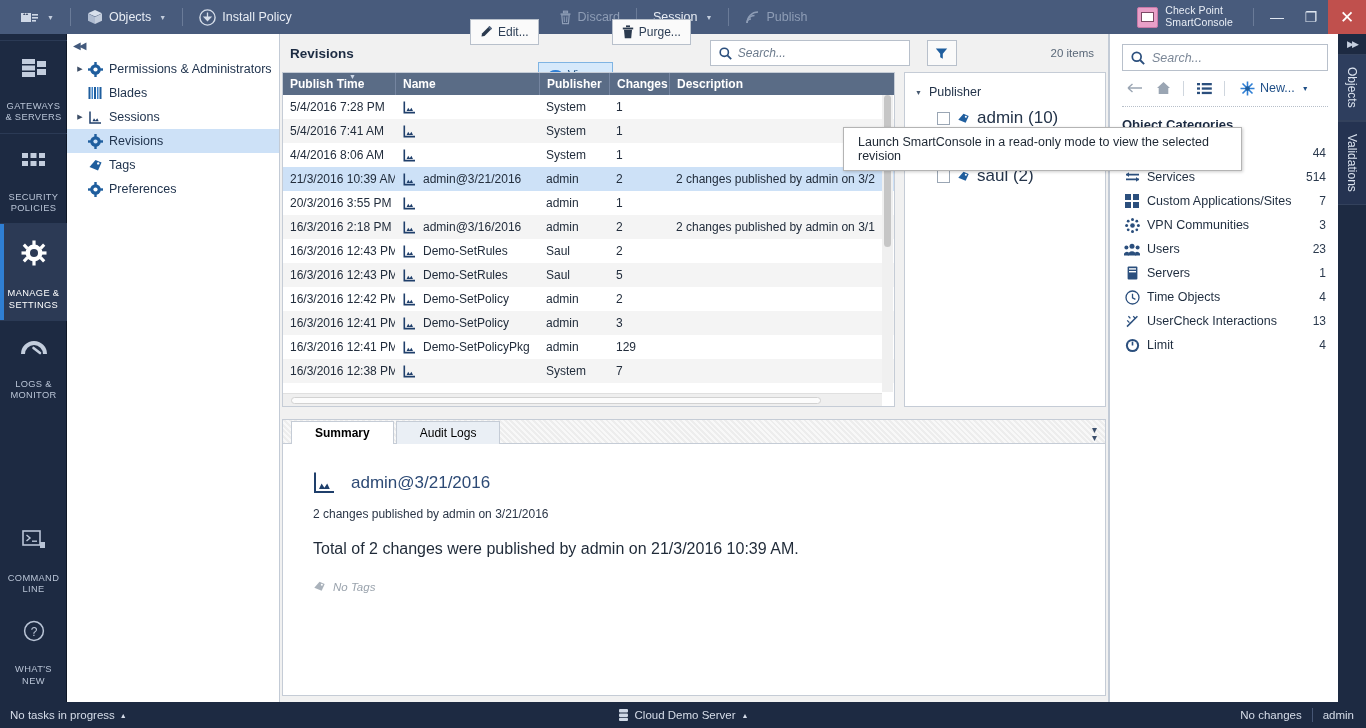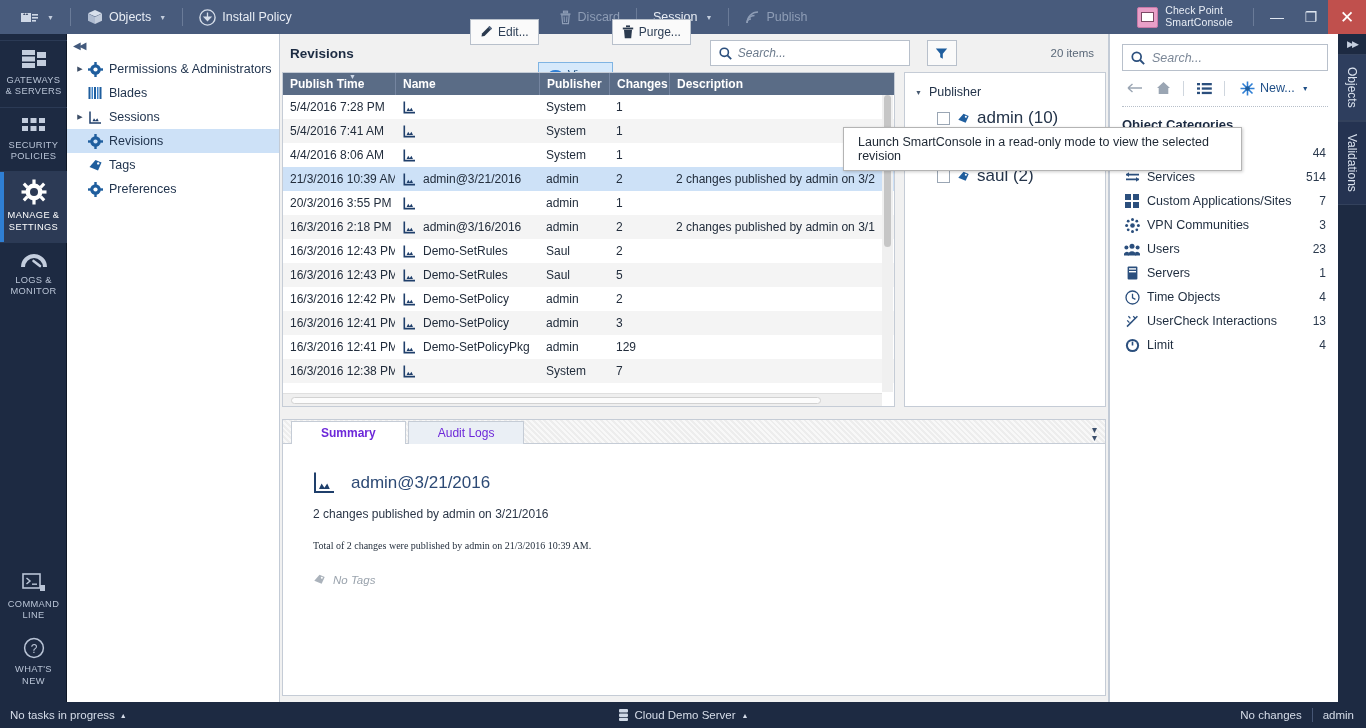--- a/index.html
+++ b/index.html
@@ -49,22 +49,22 @@
   }
   .winbtn.close { background: #c0504d; width: 38px; color:#fff; font-size:17px;}
 
   
   .rail {
     position: absolute; left: 0; top: 34px; width: 67px; bottom: 26px;
     background: #1d2a42; border-right: 1px solid #0e1727;
   }
   .rail-top-line { height: 6px; }
   .rail-item {
-    position: relative; width: 67px; padding: 7px 2px 9px;
-    display: flex; flex-direction: column; align-items: center; gap: 5px;
+    position: relative; width: 67px; padding: 16px 2px 9px;
+    display: flex; flex-direction: column; align-items: center; gap: 22px;
     color: #b9c4d6; cursor: pointer;
     border-top: 1px solid #2b3a55;
   }
   .rail-item:first-of-type { border-top: 1px solid #2b3a55; }
   .rail-item .lbl {
     font-size: 9.3px; letter-spacing: .35px; text-align: center; line-height: 1.22;
     text-transform: uppercase;
   }
   .rail-item.active { background: #2c3a55; color: #fff; }
   .rail-item.active::before {
@@ -166,32 +166,32 @@
   .detail {
     position: absolute; left: 2px; right: 2px; top: 385px; bottom: 6px;
     background: #fff; border: 1px solid #c5ccd6;
   }
   .tabstrip {
     height: 24px; background: #f6f6f6; position: relative; display: flex; align-items: flex-end;
     background-image: repeating-linear-gradient(45deg, #ededed 0 2px, #f8f8f8 2px 4px);
     border-bottom: 1px solid #c5ccd6;
   }
   .tab {
-    height: 23px; display: flex; align-items: center; padding: 0 29px; font-size: 12px;
-    color: #6d28d9; background: #fff; border: 1px solid #c5ccd6; border-bottom: none;
+    height: 23px; display: flex; align-items: center; padding: 0 23px; font-size: 12px;
+    color: #000000; background: #fff; border: 1px solid #c5ccd6; border-bottom: none;
     margin-left: 8px; cursor: pointer; position: relative; top: 1px; margin-top: 24px;
   }
   .tab.active { font-weight: bold; background: #fff; z-index: 2; }
   .tab.inactive { background: #eaeff5; margin-left: 2px; }
   .expander { margin-left: auto; padding: 0 8px 1px 0; color: #3b4f6b; font-size: 10px; line-height: .8; cursor: pointer;}
   .detail-body { padding: 26px 0 0 28px; }
   .dt-title { display: flex; align-items: center; gap: 14px; }
   .dt-title .t { font-size: 17px; color: #2d4a75; }
   .dt-sub { font-size: 12px; color: #2b3647; margin: 11px 0 0 2px; }
-  .dt-line { font-size: 10px; color: #1f2a38; margin: 19px 1px 0 2px; font-family: Liberation Serif, serif; }
+  .dt-line { font-size: 16px; color: #1f2a38; margin: 19px 1px 0 2px; }
   .dt-tags { display:flex; align-items:center; gap: 7px; margin: 22px 0 0 2px;
              font-size: 11.5px; font-style: italic; color: #9aa3ad; }
 
   
   .tooltip {
     position: absolute; left: 563px; top: 93px; width: 399px; height: 44px;
     background: #fff; border: 1px solid #b4b4b4; box-shadow: 1px 1px 3px rgba(0,0,0,.2);
     display: flex; align-items: center; padding-left: 14px;
     font-size: 12.5px; color: #1d2733; z-index: 40;
   }

